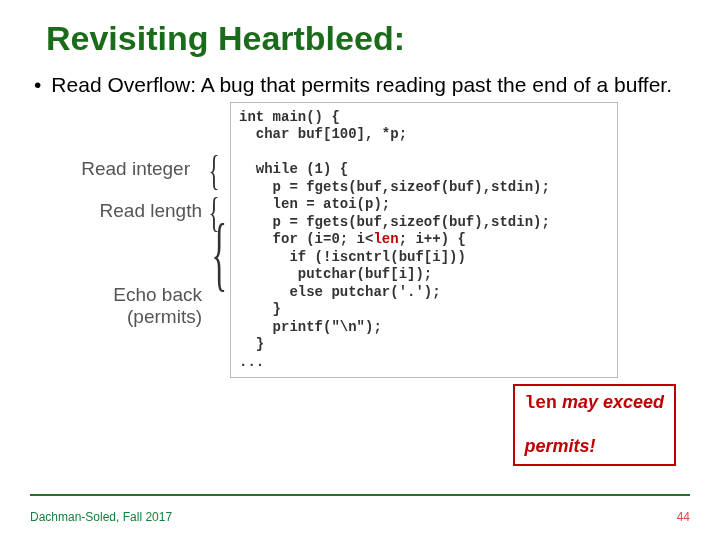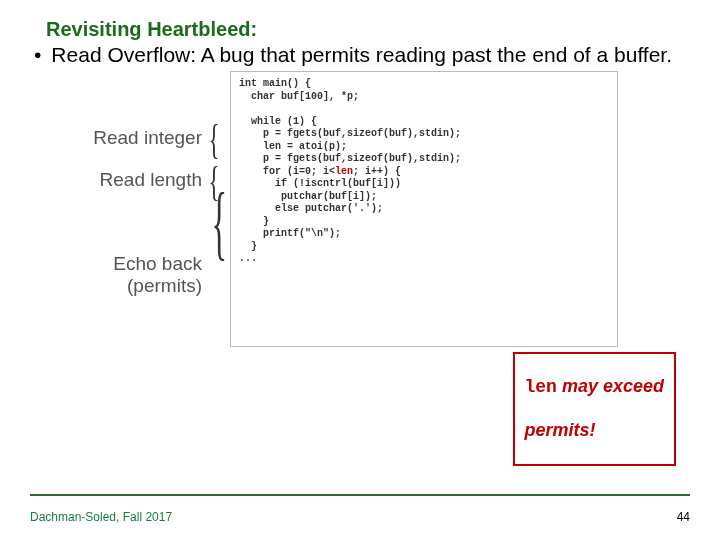--- a/index.html
+++ b/index.html
@@ -1,37 +1,37 @@
 <!DOCTYPE html>
 <html><head>
 <meta charset="utf-8">
 <style>
   * { margin: 0; padding: 0; box-sizing: border-box; }
   html, body { width: 720px; height: 540px; background: #fff; font-family: Arial, Helvetica, sans-serif; }
   .slide { width: 720px; height: 540px; position: relative; padding: 18px 30px 0 30px; }
-  .title { color: #1a6b1a; font-weight: bold; font-size: 20px; line-height: 1.18; margin-left: 16px; margin-bottom: 0; }
+  .title { color: #1a6b1a; font-weight: bold; font-size: 34px; line-height: 1.18; margin-left: 16px; margin-bottom: 14px; }
   .bullet-row { display: flex; align-items: flex-start; margin-left: 4px; font-size: 21px; color: #000; line-height: 1.22; }
   .bullet-dot { margin-right: 10px; margin-left: 0; }
   .content-area { position: relative; margin-top: 4px; height: 320px; }
   .labels-col { position: absolute; left: -6px; top: 56px; width: 178px; font-family: Arial, sans-serif; font-size: 19px; color: #555; text-align: right; line-height: 1.15; }
-  .label1 { position: absolute; top: 0; right: 0; }
+  .label1 { position: absolute; top: 0; right: 12px; }
   .label2 { position: absolute; top: 42px; right: 0; }
   .label3 { position: absolute; top: 82px; right: 0; margin-top: 44px; }
   .brace { position: absolute; font-family: Georgia, serif; color: #333; }
   .brace1 { left: 174px; top: 44px; font-size: 42px; transform: scaleX(0.55) scaleY(1.0); }
   .brace2 { left: 174px; top: 86px; font-size: 42px; transform: scaleX(0.55) scaleY(1.0); }
   .brace3 { left: 172px; top: 110px; font-size: 72px; transform: scaleX(0.45) scaleY(1.15); }
-  .code-box { position: absolute; left: 200px; top: 0; width: 388px; height: 276px; border: 1px solid #bbb; padding: 6px 8px; font-family: "Courier New", monospace; font-size: 10px; line-height: 1.25; color: #333; font-weight: bold; white-space: pre; }
+  .code-box { position: absolute; left: 200px; top: 0; width: 388px; height: 276px; border: 1px solid #bbb; padding: 6px 8px; font-family: "Courier New", monospace; font-size: 14px; line-height: 1.25; color: #333; font-weight: bold; white-space: pre; }
   .kw-red { color: #c00000; }
-  .callout { position: absolute; right: 44px; bottom: 74px; border: 2px solid #c00000; background: #fff; padding: 22px 10px; font-family: Arial, sans-serif; font-size: 18px; font-style: italic; font-weight: bold; line-height: 1.2; }
+  .callout { position: absolute; right: 44px; bottom: 74px; border: 2px solid #c00000; background: #fff; padding: 6px 10px; font-family: Arial, sans-serif; font-size: 18px; font-style: italic; font-weight: bold; line-height: 1.2; }
   .callout .mono { font-family: "Courier New", monospace; font-style: normal; color: #c00000; }
   .callout .rest { color: #c00000; }
   .footer-line { position: absolute; left: 30px; right: 30px; bottom: 44px; border-top: 2px solid #2a6e2a; }
   .footer-left { position: absolute; left: 30px; bottom: 16px; font-size: 12px; color: #15803d; }
-  .footer-right { position: absolute; right: 30px; bottom: 16px; font-size: 12px; color: #000000; }
+  .footer-right { position: absolute; right: 30px; bottom: 16px; font-size: 12px; color: #ef4444; }
 </style>
 </head>
 <body>
 
 <div class="slide">
 
   <div class="title">
     <span>Revisiting Heartbleed:</span><br>
   </div>
 

